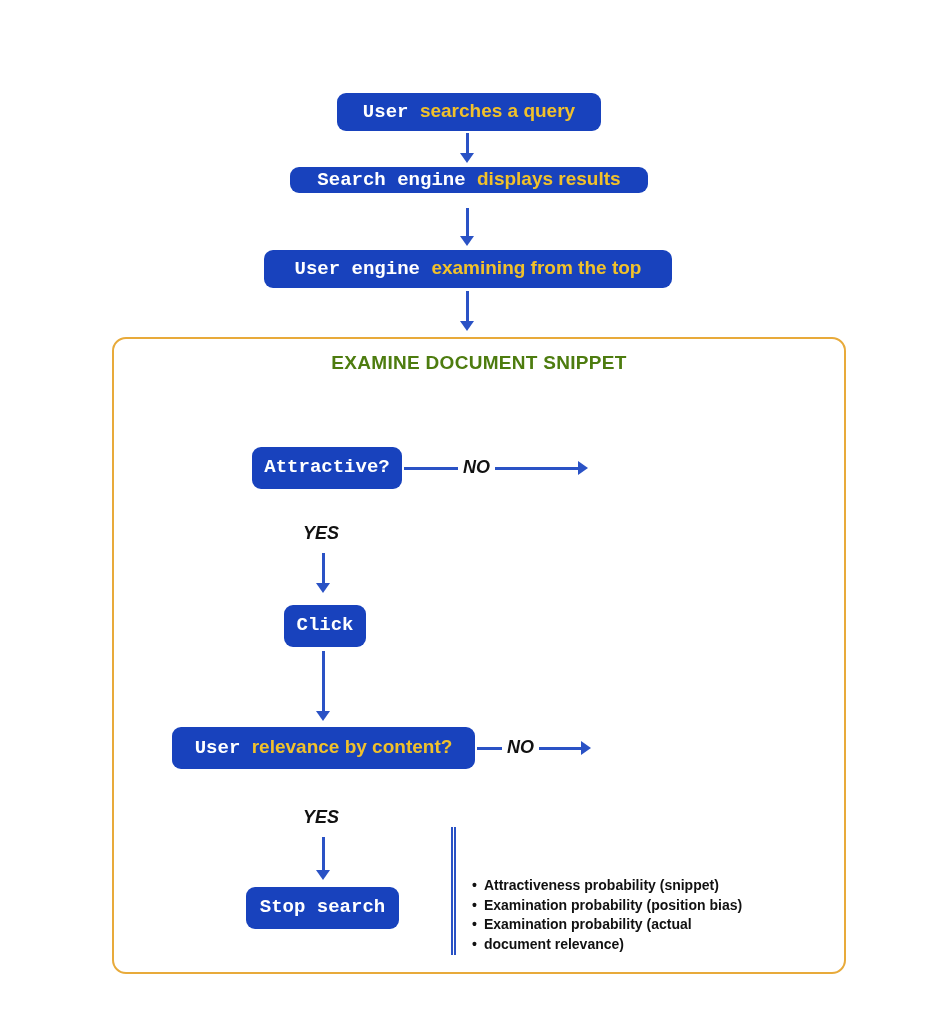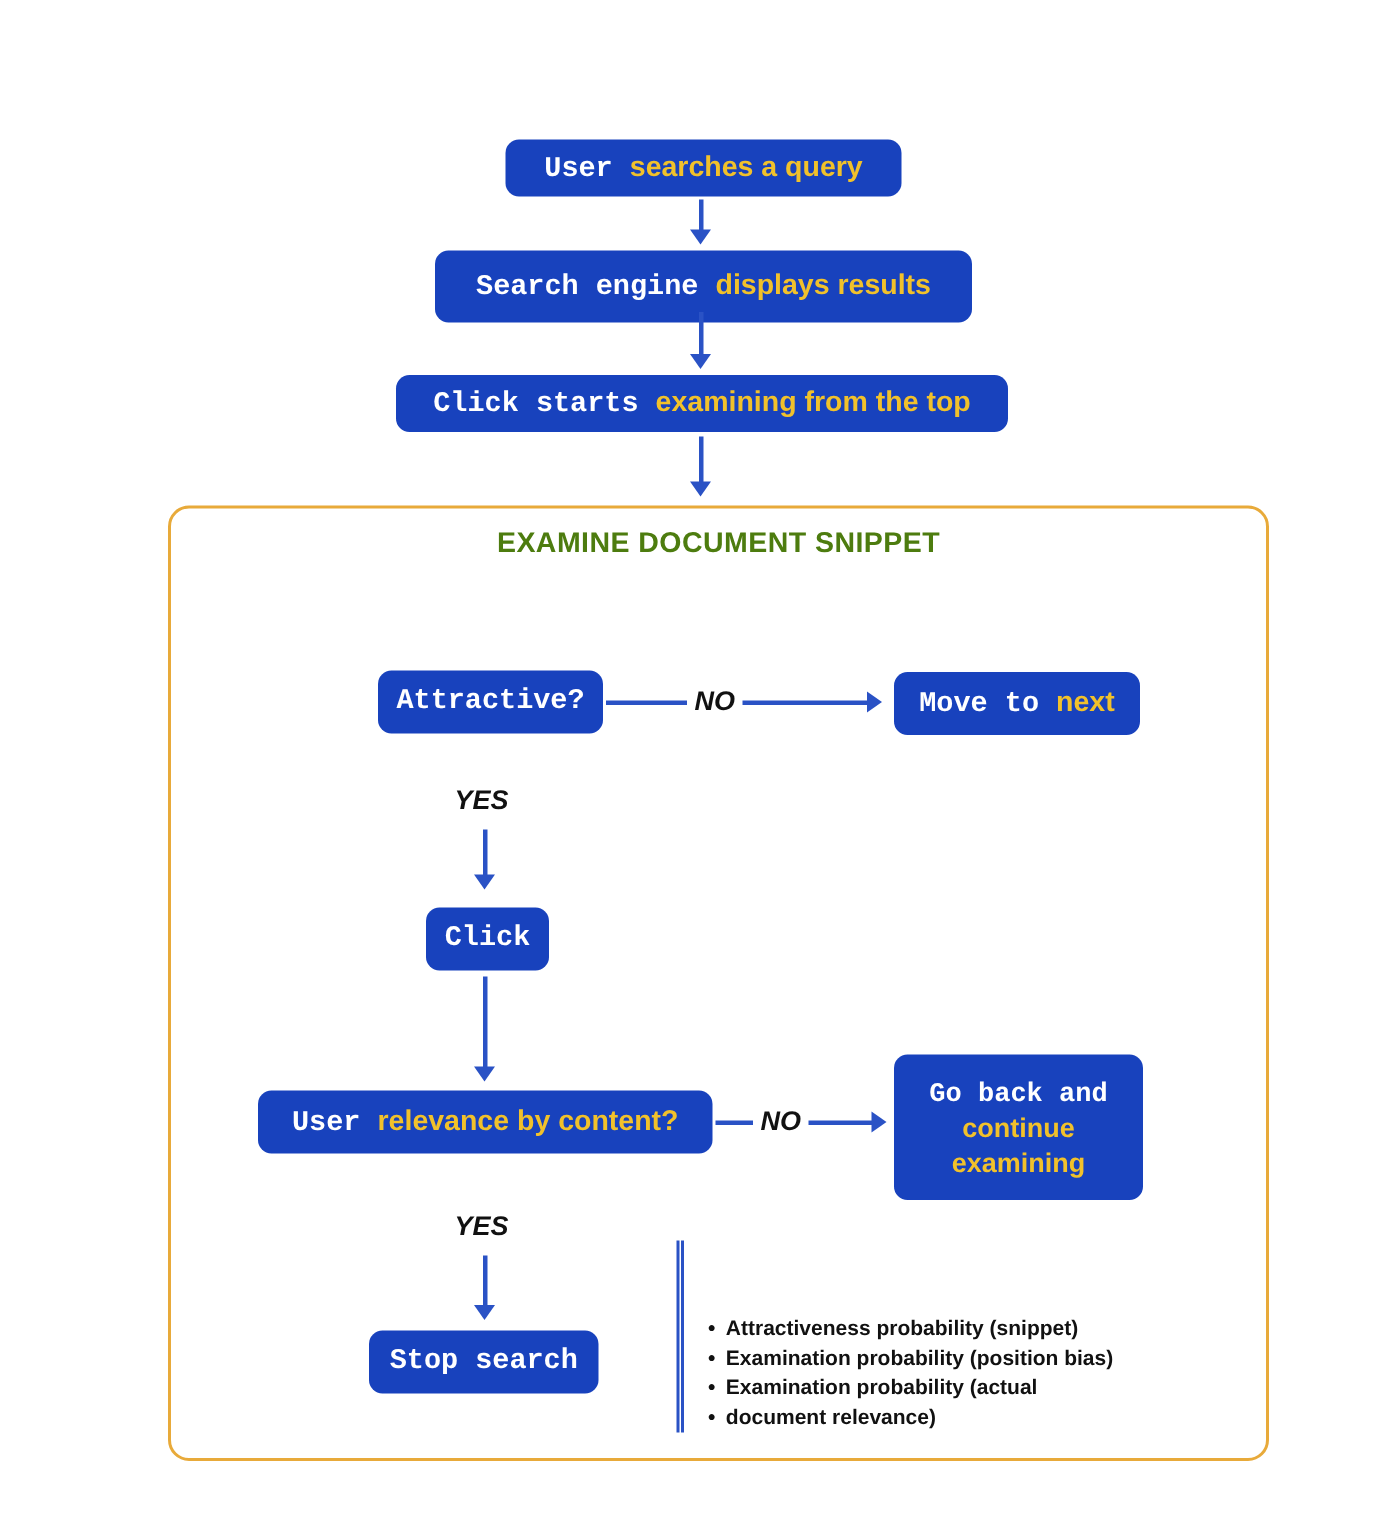--- a/index.html
+++ b/index.html
@@ -104,31 +104,31 @@
 
   <div class="node" style="left:337px;top:93px;width:264px;height:38px">
     <span><span class="white">User </span><span class="yellow">searches a query</span></span>
   </div>
 
   <div class="arr-v" style="left:459px;top:133px;height:30px">
       <i class="s"></i>
       <i class="h"></i>
     </div>
 
-  <div class="node" style="left:290px;top:167px;width:358px;height:48px">
+  <div class="node" style="left:290px;top:167px;width:358px;height:26px">
     <span><span class="white">Search engine </span><span class="yellow">displays results</span></span>
   </div>
 
   <div class="arr-v" style="left:459px;top:208px;height:38px">
       <i class="s"></i>
       <i class="h"></i>
     </div>
 
   <div class="node" style="left:264px;top:250px;width:408px;height:38px">
-    <span><span class="white">Click starts </span><span class="yellow">examining from the top</span></span>
+    <span><span class="white">User engine </span><span class="yellow">examining from the top</span></span>
   </div>
 
   <div class="arr-v" style="left:459px;top:291px;height:40px">
       <i class="s"></i>
       <i class="h"></i>
     </div>
 
   <div class="group" style="left:112px;top:337px;width:734px;height:637px">
     <div class="group-title">EXAMINE DOCUMENT SNIPPET</div>
   </div>
@@ -136,23 +136,20 @@
   <div class="node" style="left:252px;top:447px;width:150px;height:42px">
     <span class="white">Attractive?</span>
   </div>
 
   <div class="arr-h" style="left:404px;top:460px;width:184px">
       <i class="s"></i>
       <i class="h"></i>
     </div>
   <div class="lbl" style="left:458px;top:458px">NO</div>
 
-  <div class="node" style="left:596px;top:448px;width:164px;height:42px">
-    <span><span class="white">Move to </span><span class="yellow">next</span></span>
-  </div>
 
   <div class="lbl" style="left:298px;top:524px">YES</div>
   <div class="arr-v" style="left:315px;top:553px;height:40px">
       <i class="s"></i>
       <i class="h"></i>
     </div>
 
   <div class="node" style="left:284px;top:605px;width:82px;height:42px">
     <span class="white">Click</span>
   </div>
@@ -165,23 +162,20 @@
   <div class="node" style="left:172px;top:727px;width:303px;height:42px">
     <span><span class="white">User </span><span class="yellow">relevance by content?</span></span>
   </div>
 
   <div class="arr-h" style="left:477px;top:740px;width:114px">
       <i class="s"></i>
       <i class="h"></i>
     </div>
   <div class="lbl" style="left:502px;top:738px">NO</div>
 
-  <div class="node" style="left:596px;top:703px;width:166px;height:97px;font-size:18px">
-    <span><span class="white">Go back and </span><span class="yellow">continue examining</span></span>
-  </div>
 
   <div class="lbl" style="left:298px;top:808px">YES</div>
   <div class="arr-v" style="left:315px;top:837px;height:43px">
       <i class="s"></i>
       <i class="h"></i>
     </div>
 
   <div class="node" style="left:246px;top:887px;width:153px;height:42px">
     <span class="white">Stop search</span>
   </div>

